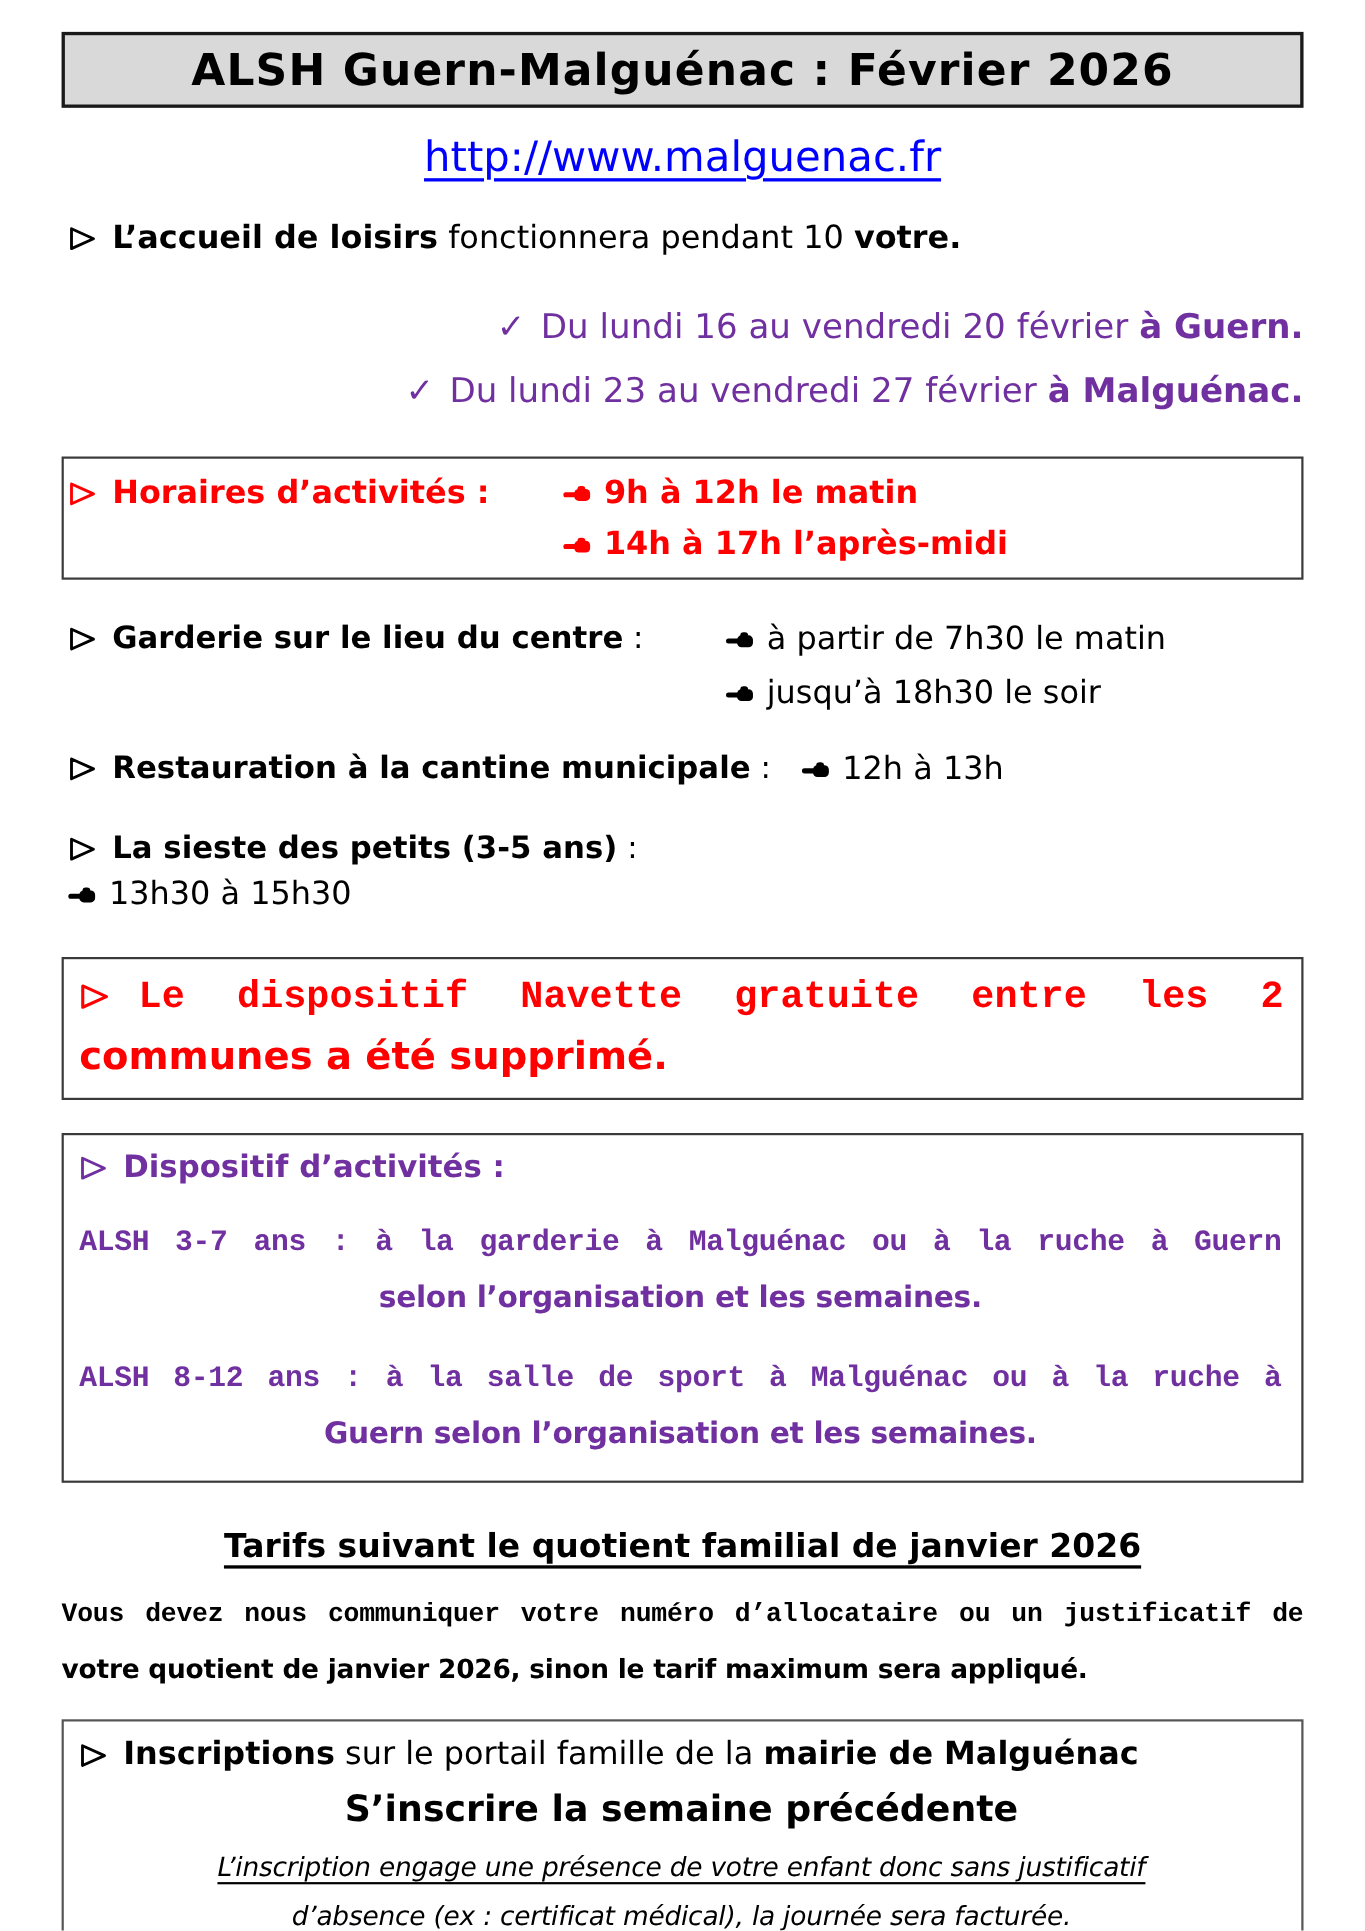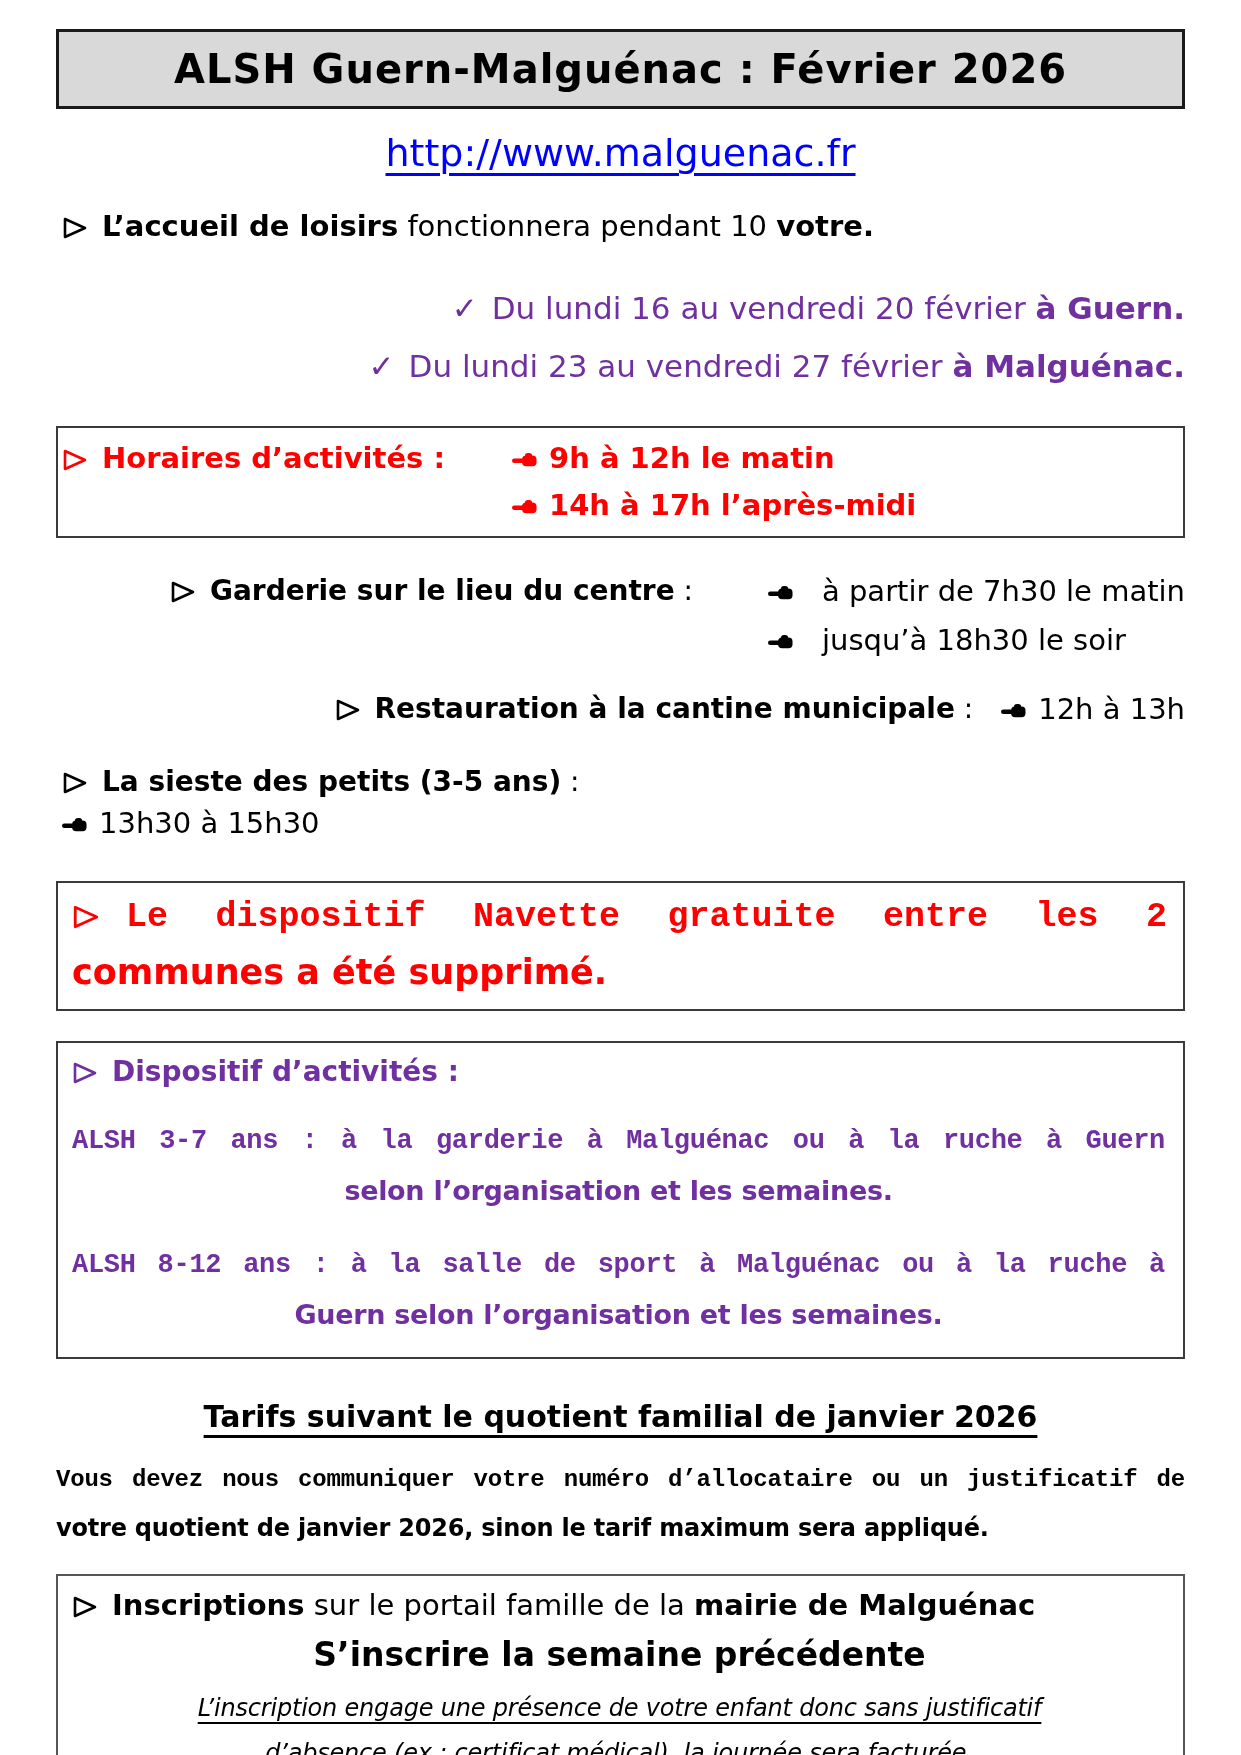--- a/index.html
+++ b/index.html
@@ -12,21 +12,21 @@
 
   
   .b{ font-weight:bold; }
   .arrow-icon{ display:inline-block; vertical-align:-3px; margin-right:14px; }
   .hand-icon{ display:inline-block; vertical-align:-1px; margin-right:12px; flex:0 0 auto; }
   .box{ border:2px solid #3a3a3a; }
 
   
   .title-box{
     border:3px solid #1a1a1a; background:#d9d9d9;
-    height:80px; display:flex; align-items:center; justify-content:center;
+    height:69px; display:flex; align-items:center; justify-content:center;
     font-size:40px; font-weight:bold; letter-spacing:1px;
     margin-bottom:22px;
   }
   
   .link-row{ text-align:center; margin-bottom:34px; }
   .link-row a{
     color:#0000ff; font-size:38px; text-decoration:underline;
     text-decoration-thickness:3px; text-underline-offset:7px;
   }
   
@@ -37,23 +37,23 @@
 
   
   .horaires{ color:#ff0000; font-weight:bold; padding:11px 4px; margin-bottom:34px; }
   .hrow{ display:flex; align-items:flex-start; }
   .hlabel{ flex:0 0 450px; font-size:29px; line-height:1.35; }
   .hitems{ font-size:29px; line-height:1.35; }
   .hitems .item-row{ margin-bottom:8px; display:flex; align-items:center; }
   .hitems .item-row:last-child{ margin-bottom:0; }
 
   
-  .sched-row{ display:flex; align-items:flex-start; font-size:29px; line-height:1.35; margin:0 0 30px 6px;justify-content:flex-end; }
+  .sched-row{ display:flex; align-items:flex-start; font-size:29px; line-height:1.35; margin:0 0 30px 6px; }
   .sched-label{ font-size:28px; }
-  .sched-items .item-row{ margin-bottom:10px; display:flex; align-items:center;gap:17px; }
+  .sched-items .item-row{ margin-bottom:10px; display:flex; align-items:center; }
   .sched-items .item-row:last-child{ margin-bottom:0; }
   .garderie .sched-label{ flex:0 0 598px; }
   .inline-gap{ width:28px; flex:0 0 auto; }
   .restauration{ margin-bottom:32px; }
   .sieste{ margin-bottom:38px;flex-direction:column; }
 
   
   .navette{ color:#ff0000; font-weight:bold; font-size:35px; line-height:1.5;
             padding:8px 16px 10px 14px; margin-bottom:30px; }
   .jline{ text-align:justify; text-align-last:justify;font-family:Liberation Mono, monospace; }

